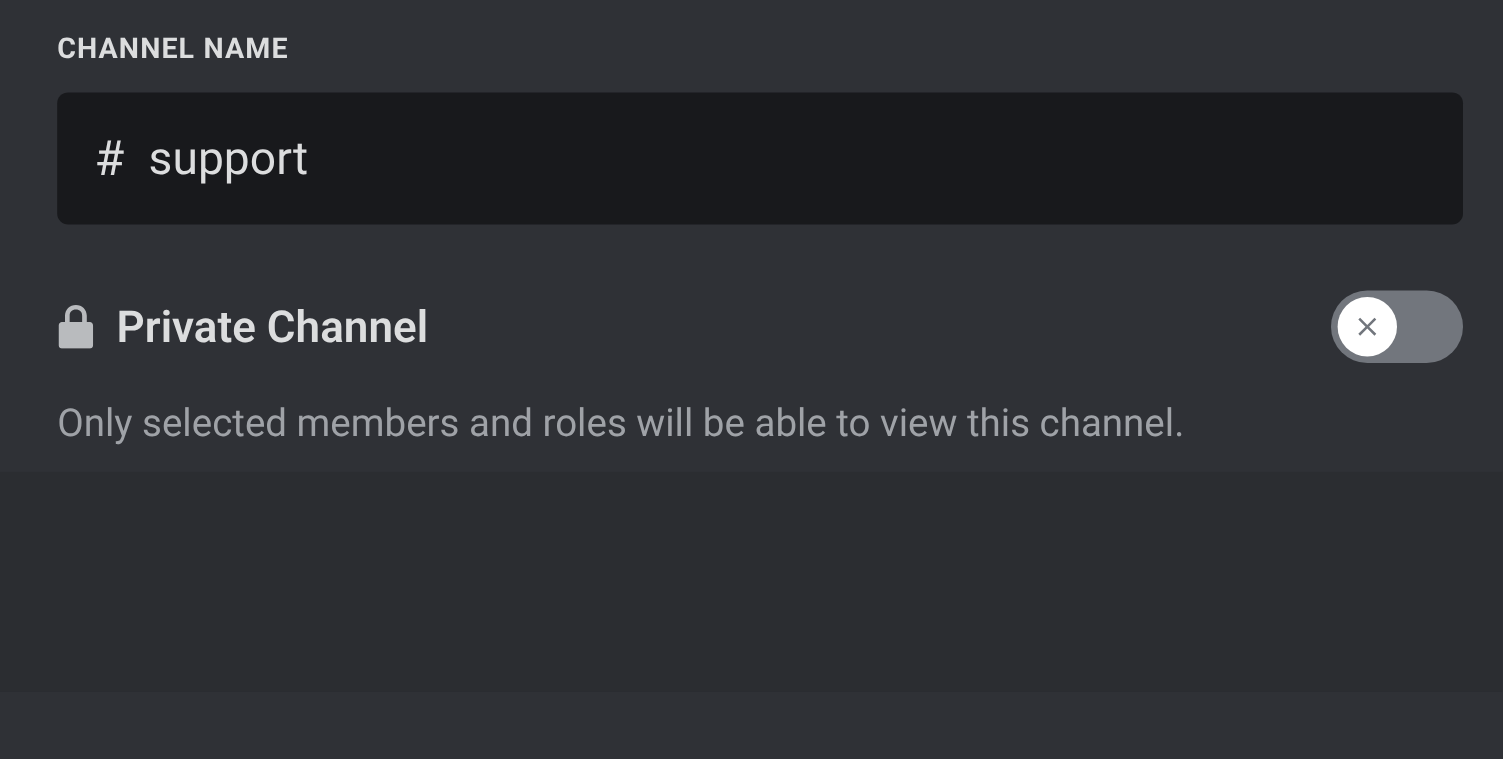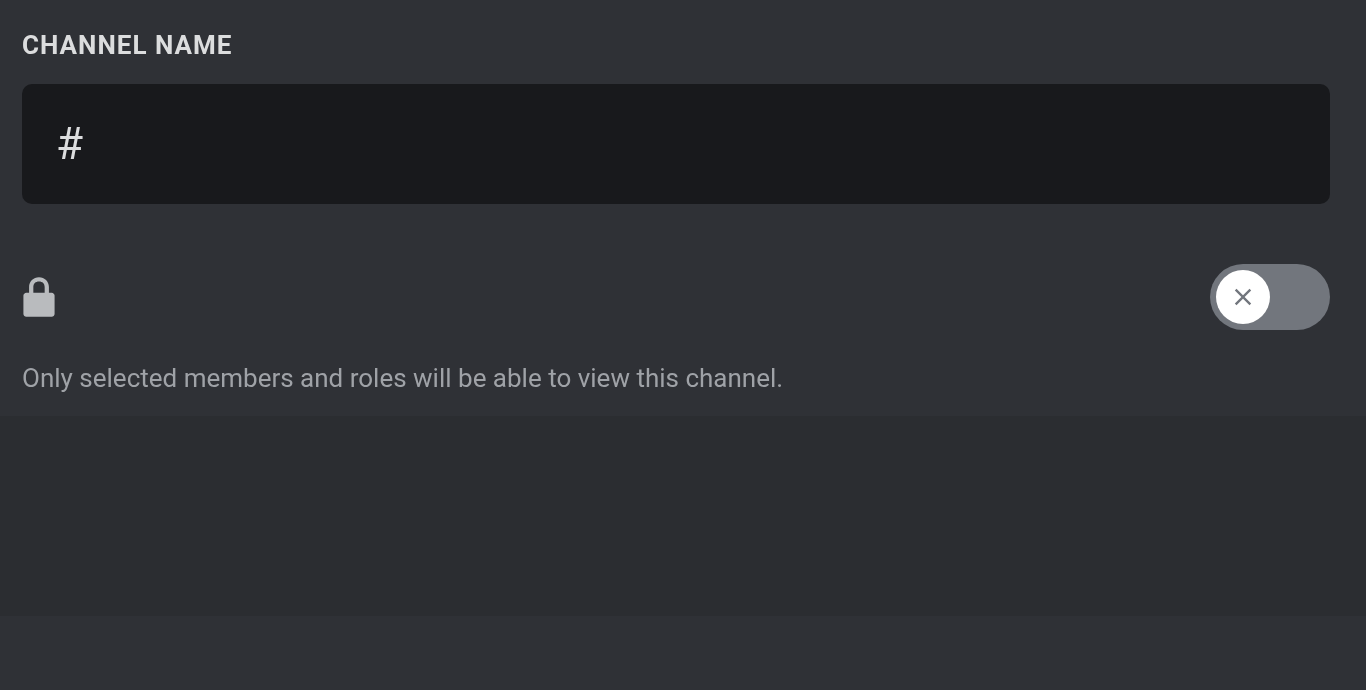--- a/index.html
+++ b/index.html
@@ -4,21 +4,22 @@
   <style>
     * { margin: 0; padding: 0; box-sizing: border-box; }
     body {
       background: #2f3136;
       font-family: -apple-system, BlinkMacSystemFont, 'Segoe UI', Roboto, Helvetica, Arial, sans-serif;
       width: 1366px;
       height: 690px;
       overflow: hidden;
     }
     .modal-body {
-      padding: 30px 36px 20px 22px;
+      padding: 30px 36px 20px 36px;
+      margin-left: 16px;
     }
     .field-label {
       color: #dcddde;
       font-size: 26px;
       font-weight: 700;
       letter-spacing: 1px;
       margin-bottom: 24px;
       text-transform: uppercase;
     }
     .channel-input-wrap {
@@ -88,21 +89,21 @@
       align-items: center;
       justify-content: center;
     }
     .toggle-x {
       width: 28px;
       height: 28px;
       fill: #72767d;
     }
     .private-desc {
       color: #9fa2a7;
-      font-size: 26px;
+      font-size: 35px;
       font-weight: 400;
       line-height: 1.4;
     }
     .modal-footer {
       background: #2b2d31;
       height: 200px;
       display: flex;
       align-items: center;
       justify-content: flex-end;
       gap: 30px;
@@ -136,27 +137,29 @@
     }
   </style>
 </head>
 <body>
 
 <div class="modal-body">
   <div class="field-label">CHANNEL NAME</div>
 
   <div class="channel-input-wrap">
     <span class="hash-icon">#</span>
+    <input type="text" class="channel-name-input" value="support" style="">
   </div>
 
   <div class="private-row">
     <div class="private-left">
       <svg class="lock-icon" viewBox="0 0 24 28">
         <path d="M12 0 C8 0 5 3 5 7 L5 11 L3 11 C2 11 1 12 1 13 L1 26 C1 27 2 28 3 28 L21 28 C22 28 23 27 23 26 L23 13 C23 12 22 11 21 11 L19 11 L19 7 C19 3 16 0 12 0 Z M12 3 C14.5 3 16 4.5 16 7 L16 11 L8 11 L8 7 C8 4.5 9.5 3 12 3 Z"></path>
       </svg>
+      <span class="private-label">Private Channel</span>
     </div>
     <div class="toggle">
       <div class="toggle-knob">
         <svg class="toggle-x" viewBox="0 0 24 24">
           <path d="M19 6.41L17.59 5 12 10.59 6.41 5 5 6.41 10.59 12 5 17.59 6.41 19 12 13.41 17.59 19 19 17.59 13.41 12z"></path>
         </svg>
       </div>
     </div>
   </div>
 

